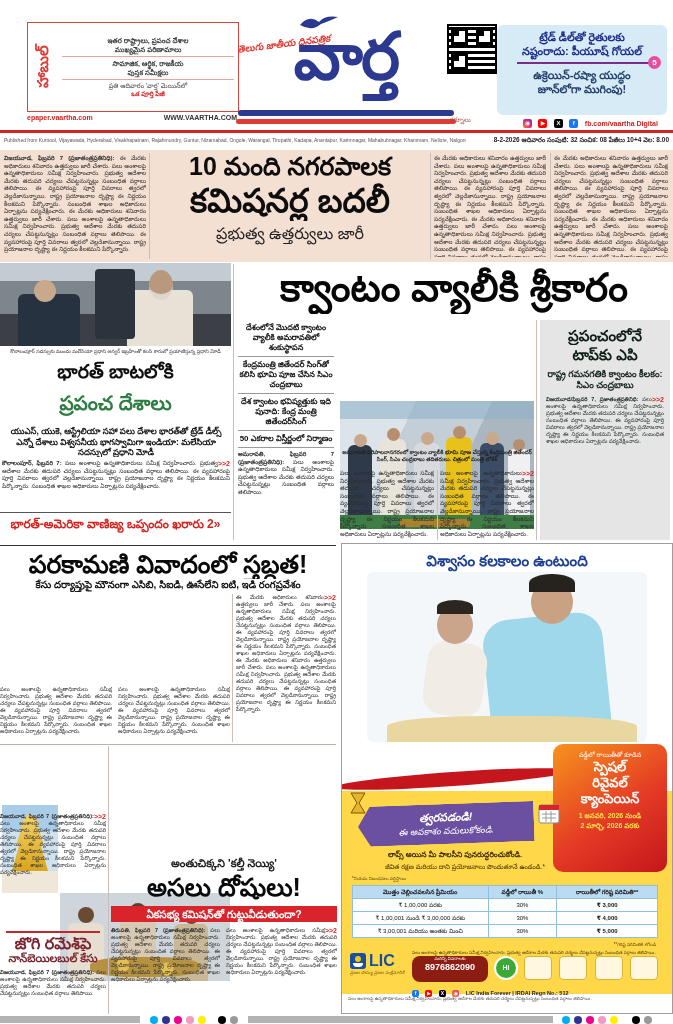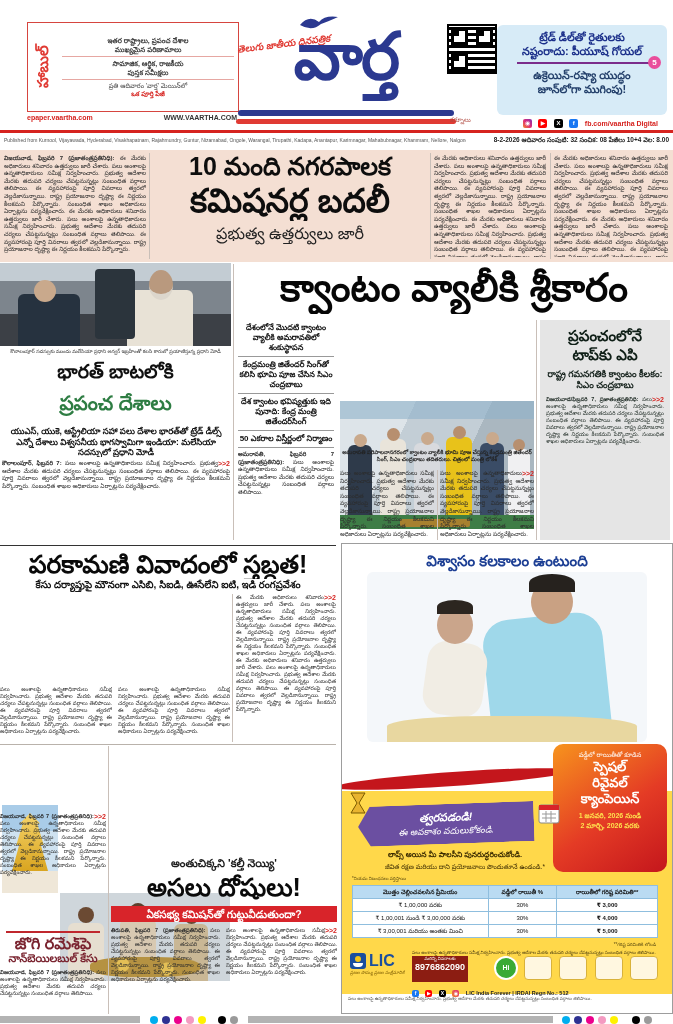--- a/index.html
+++ b/index.html
@@ -169,20 +169,21 @@
   <div class="abs t5 c clip" style="left:0;top:348px;width:231px;height:12px;color:#333;">కౌలాలంపూర్ సదస్సుకు ముందు మలేసియా ప్రధాని అన్వర్ ఇబ్రహీంతో కలసి కారులో ప్రయాణిస్తున్న ప్రధాని మోడీ</div>
   <div class="abs c b nowrap" style="left:0;top:361px;width:231px;font-size:19px;color:#101010;">భారత్ బాటలోకి</div>
   <div class="abs c b nowrap" style="left:0;top:383px;width:231px;font-size:20px;line-height:40px;color:#2e7d43;">ప్రపంచ దేశాలు</div>
   <div class="abs c b nowrap" style="left:2px;top:426px;width:228px;font-size:8.5px;color:#101010;">యుఎస్, యుకె, ఆస్ట్రేలియా సహా పలు దేశాల భారత్‌తో ట్రేడ్ డీల్స్</div>
   <div class="abs c b clip" style="left:2px;top:437px;width:228px;height:20px;font-size:8.5px;line-height:10px;color:#101010;">ఎన్నో దేశాలు విశ్వసనీయ భాగస్వామిగా ఇండియా: మలేసియా సదస్సులో ప్రధాని మోడీ</div>
   <div class="abs t6 j clip" style="left:2px;top:460px;width:228px;height:48px;color:#2c2c2c;">
     <span class="more">&gt;&gt;2</span>
     <span class="b">కౌలాలంపూర్, ఫిబ్రవరి 7:</span>
     <span>పలు అంశాలపై ఉన్నతాధికారులు సమీక్ష నిర్వహించారు. ప్రభుత్వ ఆదేశాల మేరకు తదుపరి చర్యలు చేపట్టనున్నట్లు సంబంధిత వర్గాలు తెలిపాయి. ఈ వ్యవహారంపై పూర్తి వివరాలు త్వరలో వెల్లడికానున్నాయి. రాష్ట్ర ప్రయోజనాల దృష్ట్యా ఈ నిర్ణయం కీలకమని పేర్కొన్నారు. సంబంధిత శాఖల అధికారులు ఏర్పాట్లను పర్యవేక్షించారు.</span>
   </div>
+  <div class="abs c b nowrap" style="left:0;top:512px;width:231px;border-top:1px solid #555;padding-top:4px;font-size:12px;color:#d6231f;">భారత్-అమెరికా వాణిజ్య ఒప్పందం ఖరారు 2»</div>
 
   <div class="vline" style="left:233px;top:264px;height:276px;"></div>
 
   <div class="abs c b nowrap" style="left:238px;top:262px;width:432px;font-size:39px;line-height:52px;color:#060606;">క్వాంటం వ్యాలీకి శ్రీకారం</div>
 
   <div class="abs clip" style="left:238px;top:320px;width:96px;height:220px;">
     <div class="c b" style="font-size:8px;line-height:10px;padding:3px 0;border-bottom:1px solid #999;">దేశంలోనే మొదటి క్వాంటం వ్యాలీకి అమరావతిలో శంకుస్థాపన</div>
     <div class="c b" style="font-size:8px;line-height:10px;padding:3px 0;border-bottom:1px solid #999;">కేంద్రమంత్రి జితేందర్ సింగ్‌తో కలిసి భూమి పూజ చేసిన సిఎం చంద్రబాబు</div>
     <div class="c b" style="font-size:8px;line-height:10px;padding:3px 0;border-bottom:1px solid #999;">దేశ క్వాంటం భవిష్యత్తుకు ఇది పునాది: కేంద్ర మంత్రి జితేందర్‌సింగ్</div>
     <div class="c b" style="font-size:8px;line-height:10px;padding:3px 0;border-bottom:1px solid #999;">50 ఎకరాల విస్తీర్ణంలో నిర్మాణం</div>
@@ -359,21 +360,21 @@
     <div class="abs" style="left:8px;top:408px;width:58px;">
       <div style="display:flex;align-items:center;">
         <div style="width:16px;height:16px;background:#1a4e9e;border-radius:3px;position:relative;margin-right:3px;">
           <div style="position:absolute;left:5px;top:3px;width:6px;height:6px;border-radius:50%;background:#f5c518;"></div>
           <div style="position:absolute;left:3px;bottom:2px;width:10px;height:4px;border-radius:0 0 6px 6px;background:#fff;"></div>
         </div>
         <span class="b" style="font-size:16px;color:#1a4e9e;">LIC</span>
       </div>
       <div class="t45" style="color:#7a5a00;font-style:italic;">ప్రజల సొమ్ము ప్రజల సంక్షేమానికే</div>
     </div>
-    <div class="abs c" style="left:70px;top:412px;width:56px;height:26px;background:#8c1d12;border-radius:0;color:#fff;">
+    <div class="abs c" style="left:70px;top:412px;width:76px;height:26px;background:#8c1d12;border-radius:8px;color:#fff;">
       <div class="t45">మరిన్ని వివరాలకు</div>
       <div class="b" style="font-size:9px;line-height:11px;">8976862090</div>
     </div>
     <div class="abs c b" style="left:152px;top:412px;width:20px;height:20px;background:#3aaa35;border:2px solid #fff;border-radius:50%;color:#fff;font-size:7px;line-height:20px;">Hi</div>
     <div class="abs" style="left:182px;top:412px;">
       <span class="chip"></span>
       <span class="chip"></span>
       <span class="chip"></span>
       <span class="chip"></span>
     </div>

